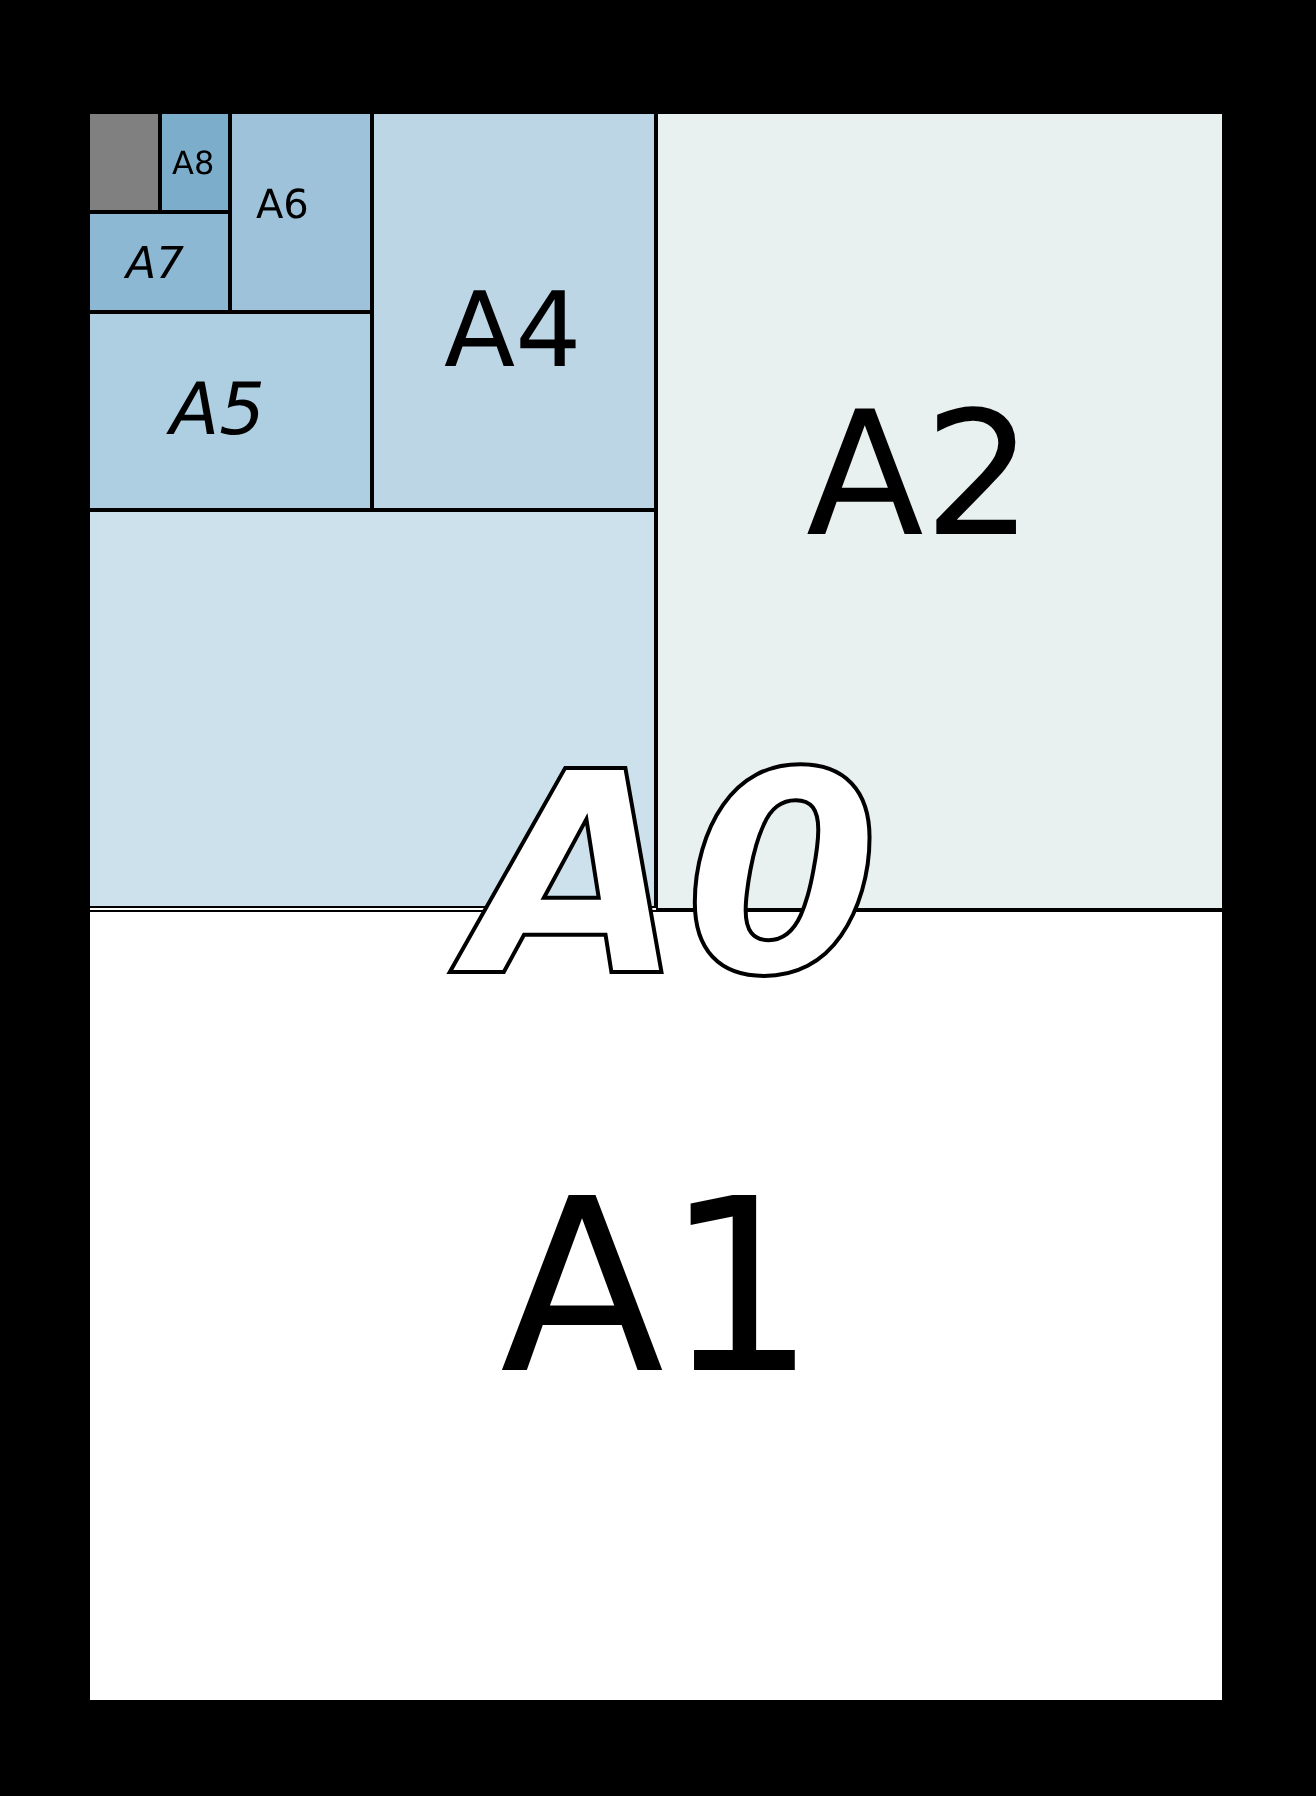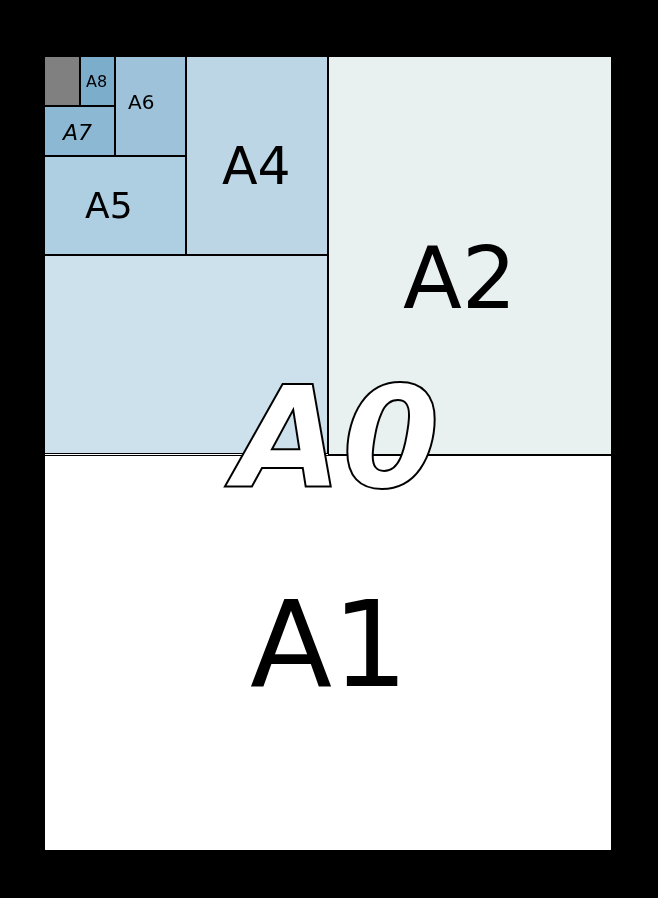--- a/index.html
+++ b/index.html
@@ -70,26 +70,26 @@
   <div class="box c-a7" style="left:44px; top:106px; width:71px; height:50px;"></div>
 
   <div class="box c-a8" style="left:80px; top:56px; width:35px; height:50px;"></div>
 
   <div class="box c-a9" style="left:44px; top:56px; width:36px; height:50px;"></div>
 
   <span class="label label-a0" style="left:234px; top:369px; font-size:140px;">A0</span>
 
   <span class="label" style="left:250px; top:585px; font-size:120px;">A1</span>
 
-  <span class="label" style="left:403px; top:195px; font-size:86px;margin-top:40px;">A2</span>
+  <span class="label" style="left:403px; top:195px; font-size:86px;">A2</span>
 
 
   <span class="label" style="left:222px; top:140px; font-size:52px;">A4</span>
 
-  <span class="label" style="left:85px; top:188px; font-size:36px;">A5</span>
+  <span class="label" style="left:85px; top:188px; font-size:36px;font-style:italic;">A5</span>
 
   <span class="label" style="left:128px; top:92px; font-size:20px;">A6</span>
 
   <span class="label" style="left:63px; top:122px; font-size:22px;font-style:italic;">A7</span>
 
   <span class="label" style="left:86px; top:74px; font-size:16px;">A8</span>
 
 </div>
 
 </body></html>

